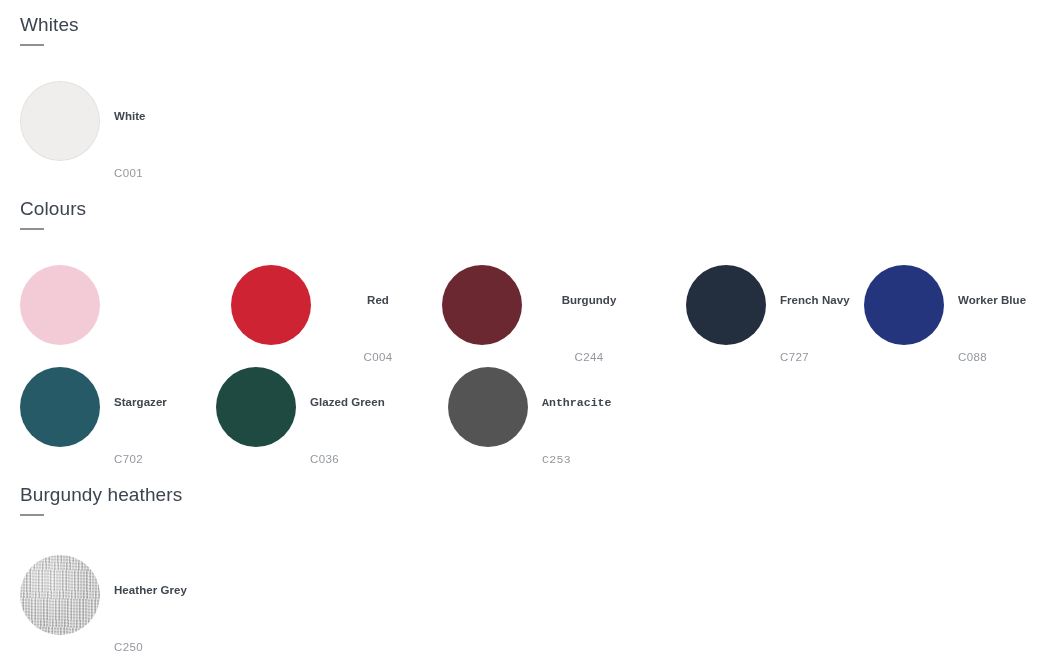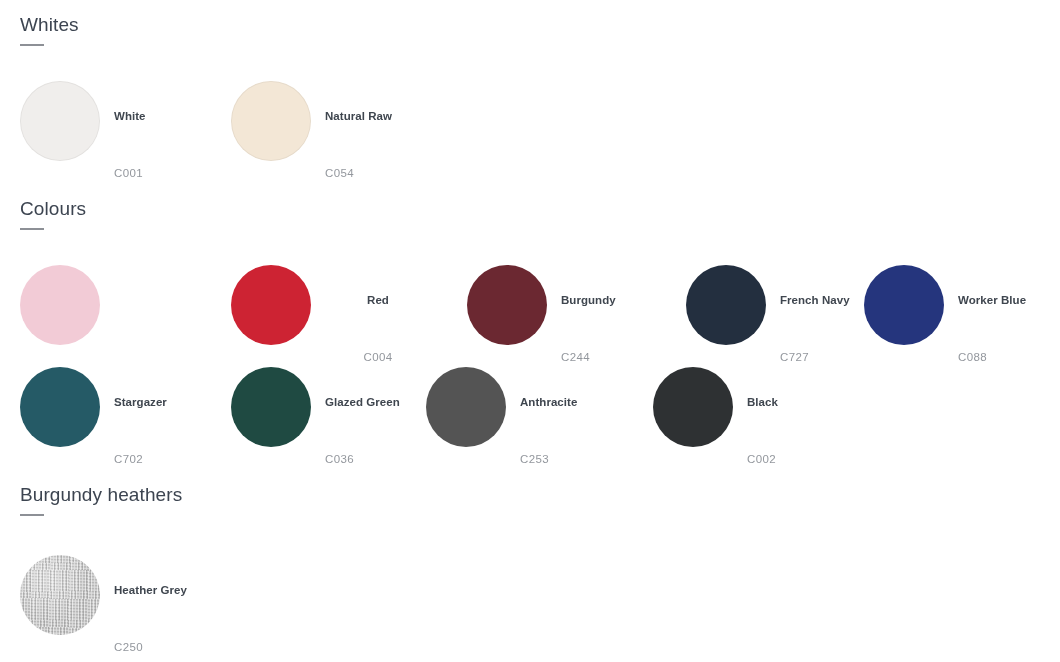--- a/index.html
+++ b/index.html
@@ -123,44 +123,37 @@
         <div class="section-rule"></div>
       </div>
       <div class="swatch-row" style="top: 70px;">
         <div class="swatch" style="left: 20px;">
           <div class="swatch-disc hairline" style="background: rgb(240, 238, 236);"></div>
           <div class="swatch-text">
             <div class="swatch-name">White</div>
             <div class="swatch-code">C001</div>
           </div>
         </div>
-        <div class="swatch" style="left: 231px;">
-          <div class="swatch-disc hairline" style="background: rgb(243, 231, 214);"></div>
-          <div class="swatch-text">
-            <div class="swatch-name">Natural Raw</div>
-            <div class="swatch-code">C054</div>
-          </div>
-        </div>
       </div>
       <div class="section" style="top: 198px;">
         <div class="section-heading">Colours</div>
         <div class="section-rule"></div>
       </div>
       <div class="swatch-row" style="top: 254px;">
         <div class="swatch" style="left: 20px;">
           <div class="swatch-disc" style="background: rgb(242, 203, 214);"></div>
         </div>
         <div class="swatch" style="left: 231px; text-align: center;">
           <div class="swatch-disc" style="background: rgb(205, 35, 51);"></div>
           <div class="swatch-text">
             <div class="swatch-name">Red</div>
             <div class="swatch-code">C004</div>
           </div>
         </div>
-        <div class="swatch" style="left: 467px;">
+        <div class="swatch" style="left: 442px; text-align: center;">
           <div class="swatch-disc" style="background: rgb(107, 40, 49);"></div>
           <div class="swatch-text">
             <div class="swatch-name">Burgundy</div>
             <div class="swatch-code">C244</div>
           </div>
         </div>
         <div class="swatch" style="left: 686px;">
           <div class="swatch-disc" style="background: rgb(35, 47, 63);"></div>
           <div class="swatch-text">
             <div class="swatch-name">French Navy</div>
@@ -176,39 +169,32 @@
         </div>
       </div>
       <div class="swatch-row" style="top: 356px;">
         <div class="swatch" style="left: 20px;">
           <div class="swatch-disc" style="background: rgb(37, 90, 102);"></div>
           <div class="swatch-text">
             <div class="swatch-name">Stargazer</div>
             <div class="swatch-code">C702</div>
           </div>
         </div>
-        <div class="swatch" style="left: 231px;">
+        <div class="swatch" style="left: 216px;">
           <div class="swatch-disc" style="background: rgb(31, 74, 66);"></div>
           <div class="swatch-text">
             <div class="swatch-name">Glazed Green</div>
             <div class="swatch-code">C036</div>
           </div>
         </div>
-        <div class="swatch" style="left: 426px;">
+        <div class="swatch" style="left: 448px; font-family: Liberation Mono, monospace;">
           <div class="swatch-disc" style="background: rgb(84, 84, 84);"></div>
           <div class="swatch-text">
             <div class="swatch-name">Anthracite</div>
             <div class="swatch-code">C253</div>
-          </div>
-        </div>
-        <div class="swatch" style="left: 653px;">
-          <div class="swatch-disc" style="background: rgb(46, 49, 51);"></div>
-          <div class="swatch-text">
-            <div class="swatch-name">Black</div>
-            <div class="swatch-code">C002</div>
           </div>
         </div>
       </div>
       <div class="section" style="top: 484px;">
         <div class="section-heading">Burgundy heathers</div>
         <div class="section-rule"></div>
       </div>
       <div class="swatch-row" style="top: 544px;">
         <div class="swatch" style="left: 20px;">
           <div class="swatch-disc heather"></div>

